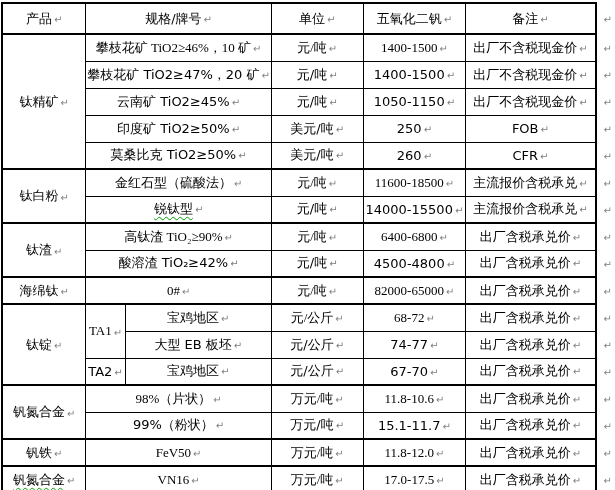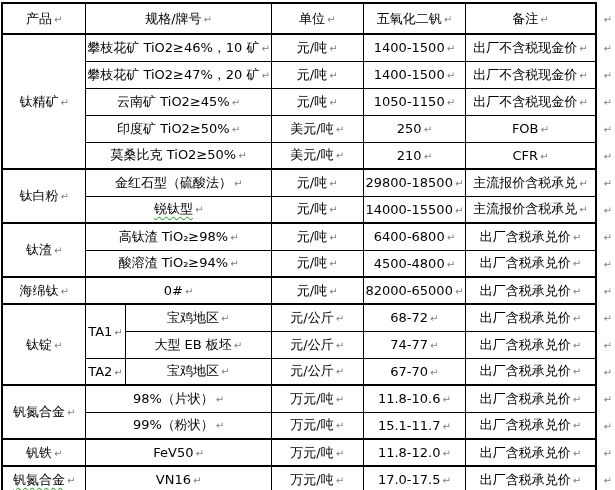--- a/index.html
+++ b/index.html
@@ -26,21 +26,21 @@
   td {
     border: 1px solid var(--border, #000000);
     text-align: center;
     vertical-align: middle;
     font-size: 13px;
     padding: 0 1px;
     overflow: hidden;
     white-space: nowrap;
   }
   tr.hdr > td { border-top-width: 2px; }
-  tr.grp > td { border-top-width: 2px; }
+  tr.grp > td { border-top-width: 2px; font-family: Liberation Serif, serif; }
   tr.last > td { border-bottom-width: 2px; }
   td.c1 { border-left-width: 2px; }
   td.c5 { border-right-width: 2px; margin-left: 30px; }
   td.rowmark, tr.hdr > td.rowmark, tr.grp > td.rowmark, tr.last > td.rowmark {
     border: none;
     text-align: left;
     padding-left: 5px;
   }
   .mk {
     color: var(--mark, #7f7f7f);
@@ -110,53 +110,53 @@
     <td colspan="2"><span>印度矿 TiO2≥50%</span><span class="mk">↵</span></td>
     <td><span>美元/吨</span><span class="mk">↵</span></td>
     <td><span>250</span><span class="mk">↵</span></td>
     <td class="c5"><span>FOB</span><span class="mk">↵</span></td>
     <td class="rowmark"><span class="mk">↵</span></td>
   </tr>
 
   <tr>
     <td colspan="2"><span>莫桑比克 TiO2≥50%</span><span class="mk">↵</span></td>
     <td><span>美元/吨</span><span class="mk">↵</span></td>
-    <td><span>210</span><span class="mk">↵</span></td>
+    <td><span>260</span><span class="mk">↵</span></td>
     <td class="c5"><span>CFR</span><span class="mk">↵</span></td>
     <td class="rowmark"><span class="mk">↵</span></td>
   </tr>
 
   <tr class="grp">
     <td class="c1" rowspan="2"><span>钛白粉</span><span class="mk">↵</span></td>
     <td colspan="2"><span>金红石型（硫酸法）</span><span class="mk">↵</span></td>
     <td><span>元/吨</span><span class="mk">↵</span></td>
-    <td><span>29800-18500</span><span class="mk">↵</span></td>
+    <td><span>11600-18500</span><span class="mk">↵</span></td>
     <td class="c5"><span>主流报价含税承兑</span><span class="mk">↵</span></td>
     <td class="rowmark"><span class="mk">↵</span></td>
   </tr>
 
   <tr>
     <td colspan="2"><span class="wavy">锐钛型</span><span class="mk">↵</span></td>
     <td><span>元/吨</span><span class="mk">↵</span></td>
     <td><span>14000-15500</span><span class="mk">↵</span></td>
     <td class="c5"><span>主流报价含税承兑</span><span class="mk">↵</span></td>
     <td class="rowmark"><span class="mk">↵</span></td>
   </tr>
 
   <tr class="grp">
     <td class="c1" rowspan="2"><span>钛渣</span><span class="mk">↵</span></td>
-    <td colspan="2"><span>高钛渣 TiO₂≥98%</span><span class="mk">↵</span></td>
+    <td colspan="2"><span>高钛渣 TiO₂≥90%</span><span class="mk">↵</span></td>
     <td><span>元/吨</span><span class="mk">↵</span></td>
     <td><span>6400-6800</span><span class="mk">↵</span></td>
     <td class="c5"><span>出厂含税承兑价</span><span class="mk">↵</span></td>
     <td class="rowmark"><span class="mk">↵</span></td>
   </tr>
 
   <tr>
-    <td colspan="2"><span>酸溶渣 TiO₂≥94%</span><span class="mk">↵</span></td>
+    <td colspan="2"><span>酸溶渣 TiO₂≥42%</span><span class="mk">↵</span></td>
     <td><span>元/吨</span><span class="mk">↵</span></td>
     <td><span>4500-4800</span><span class="mk">↵</span></td>
     <td class="c5"><span>出厂含税承兑价</span><span class="mk">↵</span></td>
     <td class="rowmark"><span class="mk">↵</span></td>
   </tr>
 
   <tr class="grp">
     <td class="c1"><span>海绵钛</span><span class="mk">↵</span></td>
     <td colspan="2"><span>0#</span><span class="mk">↵</span></td>
     <td><span>元/吨</span><span class="mk">↵</span></td>

